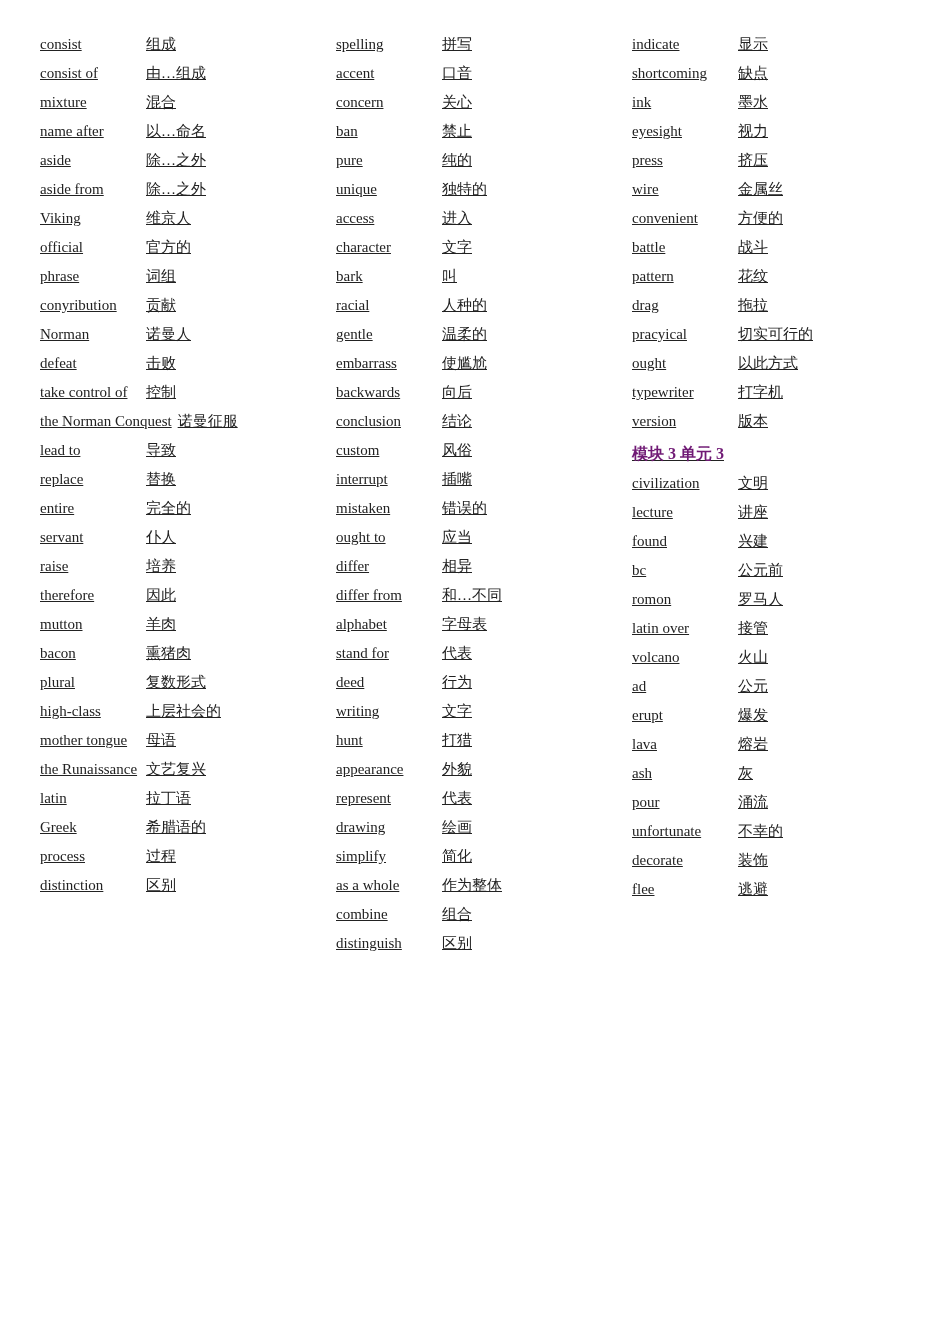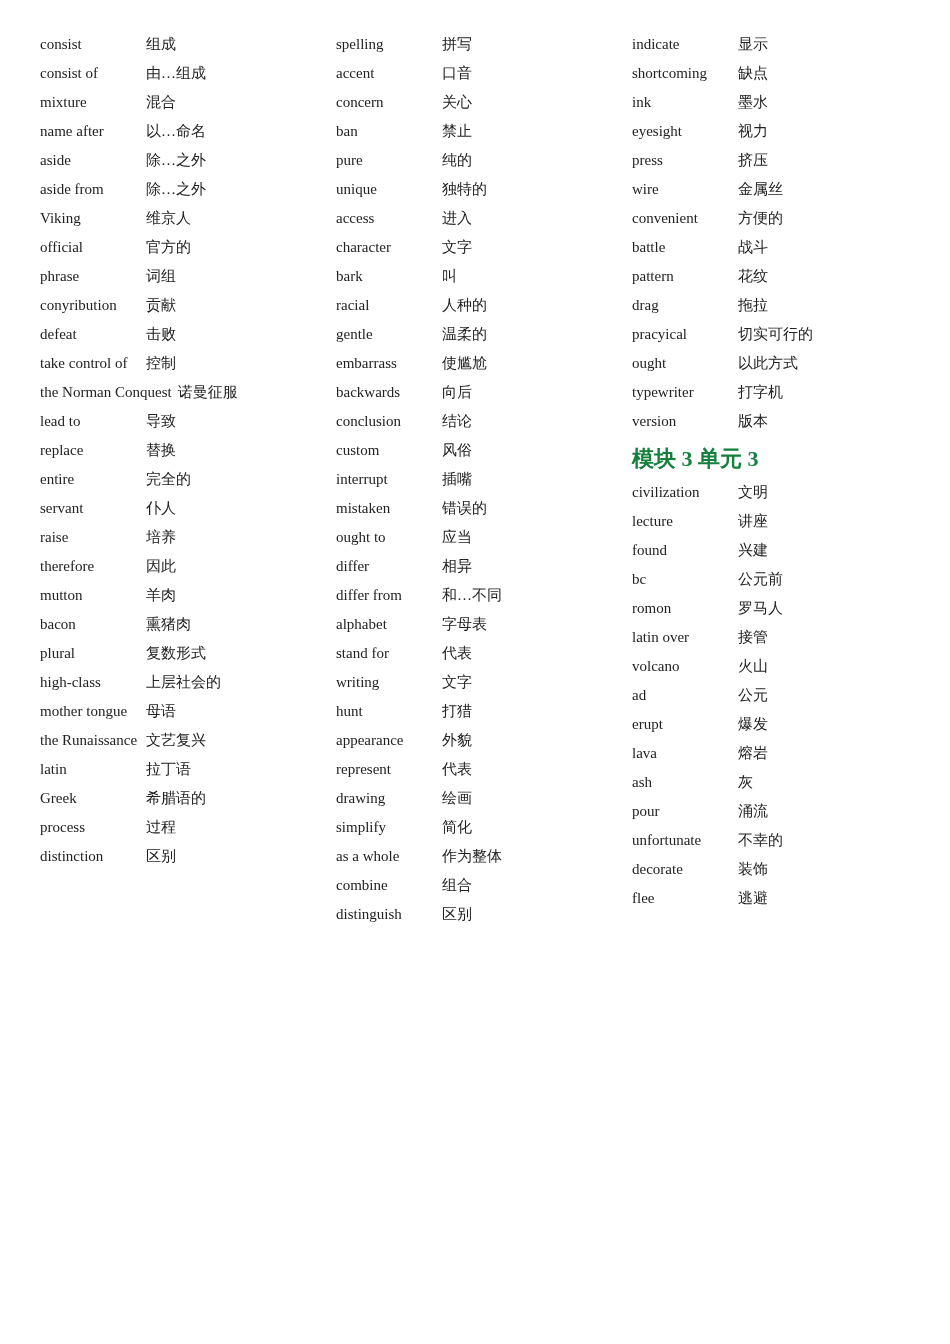--- a/index.html
+++ b/index.html
@@ -9,40 +9,41 @@
       font-size: 15px;
       color: #222;
       width: 950px;
       min-height: 1344px;
       padding: 30px 40px;
     }
     .vocab-grid {
       display: grid;
       grid-template-columns: 1fr 1fr 1fr;
       gap: 0 18px;
+      text-decoration: underline;
     }
     .vocab-item {
       display: flex;
       align-items: baseline;
       padding: 5px 0;
       white-space: nowrap;
     }
     .vocab-en {
       font-weight: normal;
       min-width: 100px;
       color: #222;
     }
     .vocab-cn {
       color: #222;
       margin-left: 6px;
     }
     .section-header {
-      color: #15803d;
+      color: #701a75;
       font-weight: bold;
-      font-size: 22px;
+      font-size: 16px;
       margin: 8px 0 4px 0;
       display: block;
     }
   </style>
 </head>
 <body>
 
 <div class="vocab-grid">
 
   <div id="col1">
@@ -80,20 +81,24 @@
       </div>
       <div class="vocab-item">
         <span class="vocab-en">phrase</span>
         <span class="vocab-cn">词组</span>
       </div>
       <div class="vocab-item">
         <span class="vocab-en">conyribution</span>
         <span class="vocab-cn">贡献</span>
       </div>
       <div class="vocab-item">
+        <span class="vocab-en">Norman</span>
+        <span class="vocab-cn">诺曼人</span>
+      </div>
+      <div class="vocab-item">
         <span class="vocab-en">defeat</span>
         <span class="vocab-cn">击败</span>
       </div>
       <div class="vocab-item">
         <span class="vocab-en">take control of</span>
         <span class="vocab-cn">控制</span>
       </div>
       <div class="vocab-item">
         <span class="vocab-en">the Norman Conquest</span>
         <span class="vocab-cn">诺曼征服</span>
@@ -245,20 +250,24 @@
         <span class="vocab-en">differ from</span>
         <span class="vocab-cn">和…不同</span>
       </div>
       <div class="vocab-item">
         <span class="vocab-en">alphabet</span>
         <span class="vocab-cn">字母表</span>
       </div>
       <div class="vocab-item">
         <span class="vocab-en">stand for</span>
         <span class="vocab-cn">代表</span>
+      </div>
+      <div class="vocab-item">
+        <span class="vocab-en">deed</span>
+        <span class="vocab-cn">行为</span>
       </div>
       <div class="vocab-item">
         <span class="vocab-en">writing</span>
         <span class="vocab-cn">文字</span>
       </div>
       <div class="vocab-item">
         <span class="vocab-en">hunt</span>
         <span class="vocab-cn">打猎</span>
       </div>
       <div class="vocab-item">

